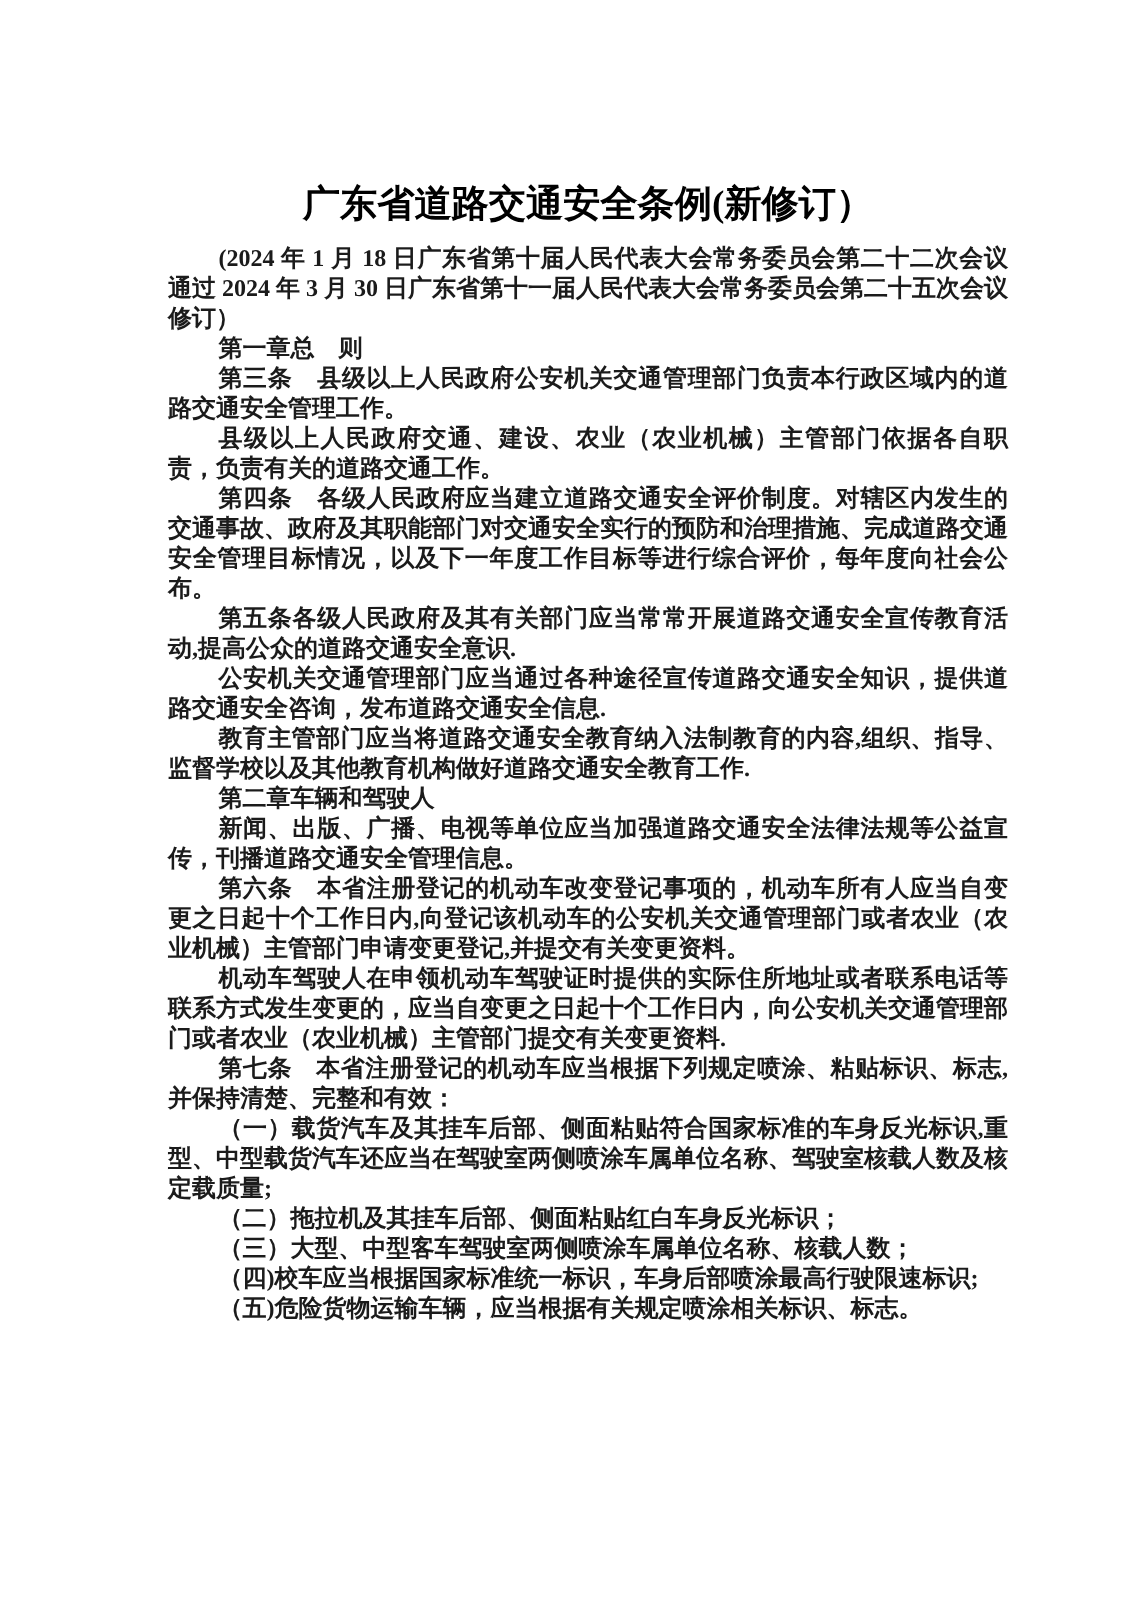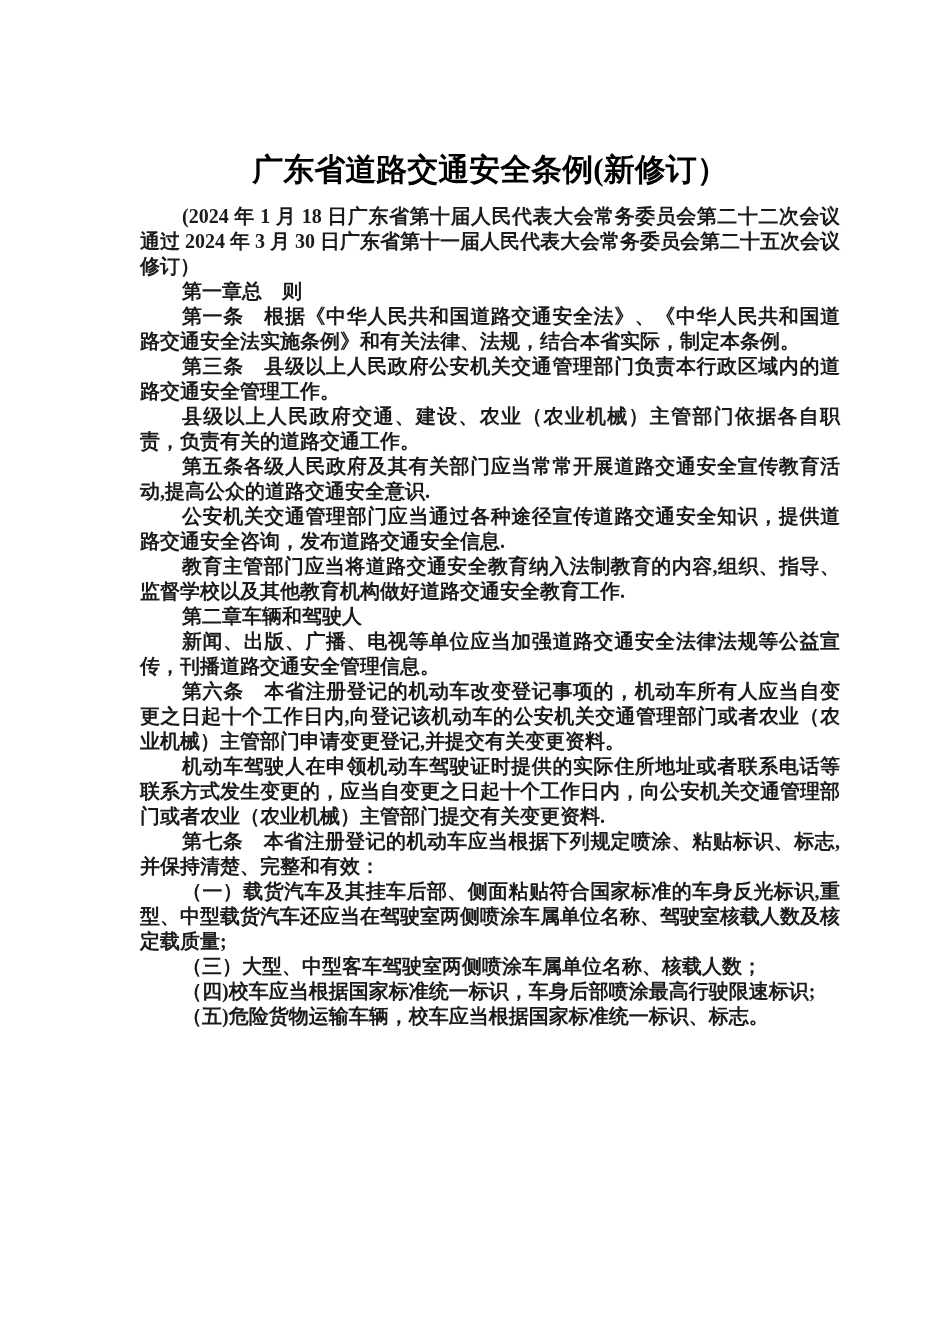--- a/index.html
+++ b/index.html
@@ -40,29 +40,30 @@
   }
 </style>
 </head>
 <body>
 
 <div class="doc-page">
   <h1 class="doc-title">广东省道路交通安全条例(新修订）</h1>
   <div class="doc-body" id="doc-body">
       <p>(2024 年 1 月 18 日广东省第十届人民代表大会常务委员会第二十二次会议通过 2024 年 3 月 30 日广东省第十一届人民代表大会常务委员会第二十五次会议修订）</p>
       <p>第一章总　则</p>
-      <p>第一条　根据《中华人民共和国道路交通安全法》、《中华人民共和国道路交通安全法实施条例》和有关法律、法规，结合本省实际，制定本条例。</p>
       <p>第三条　县级以上人民政府公安机关交通管理部门负责本行政区域内的道路交通安全管理工作。</p>
       <p>县级以上人民政府交通、建设、农业（农业机械）主管部门依据各自职责，负责有关的道路交通工作。</p>
+      <p>第四条　各级人民政府应当建立道路交通安全评价制度。对辖区内发生的交通事故、政府及其职能部门对交通安全实行的预防和治理措施、完成道路交通安全管理目标情况，以及下一年度工作目标等进行综合评价，每年度向社会公布。</p>
       <p>第五条各级人民政府及其有关部门应当常常开展道路交通安全宣传教育活动,提高公众的道路交通安全意识.</p>
       <p>公安机关交通管理部门应当通过各种途径宣传道路交通安全知识，提供道路交通安全咨询，发布道路交通安全信息.</p>
       <p>教育主管部门应当将道路交通安全教育纳入法制教育的内容,组织、指导、监督学校以及其他教育机构做好道路交通安全教育工作.</p>
       <p>第二章车辆和驾驶人</p>
       <p>新闻、出版、广播、电视等单位应当加强道路交通安全法律法规等公益宣传，刊播道路交通安全管理信息。</p>
       <p>第六条　本省注册登记的机动车改变登记事项的，机动车所有人应当自变更之日起十个工作日内,向登记该机动车的公安机关交通管理部门或者农业（农业机械）主管部门申请变更登记,并提交有关变更资料。</p>
       <p>机动车驾驶人在申领机动车驾驶证时提供的实际住所地址或者联系电话等联系方式发生变更的，应当自变更之日起十个工作日内，向公安机关交通管理部门或者农业（农业机械）主管部门提交有关变更资料.</p>
       <p>第七条　本省注册登记的机动车应当根据下列规定喷涂、粘贴标识、标志,并保持清楚、完整和有效：</p>
       <p>（一）载货汽车及其挂车后部、侧面粘贴符合国家标准的车身反光标识,重型、中型载货汽车还应当在驾驶室两侧喷涂车属单位名称、驾驶室核载人数及核定载质量;</p>
+      <p>（二）拖拉机及其挂车后部、侧面粘贴红白车身反光标识；</p>
       <p>（三）大型、中型客车驾驶室两侧喷涂车属单位名称、核载人数；</p>
       <p>（四)校车应当根据国家标准统一标识，车身后部喷涂最高行驶限速标识;</p>
-      <p>（五)危险货物运输车辆，校车应当根据国家标准统一标识、标志。</p>
+      <p>（五)危险货物运输车辆，应当根据有关规定喷涂相关标识、标志。</p>
     </div>
 </div>
 
 </body></html>

